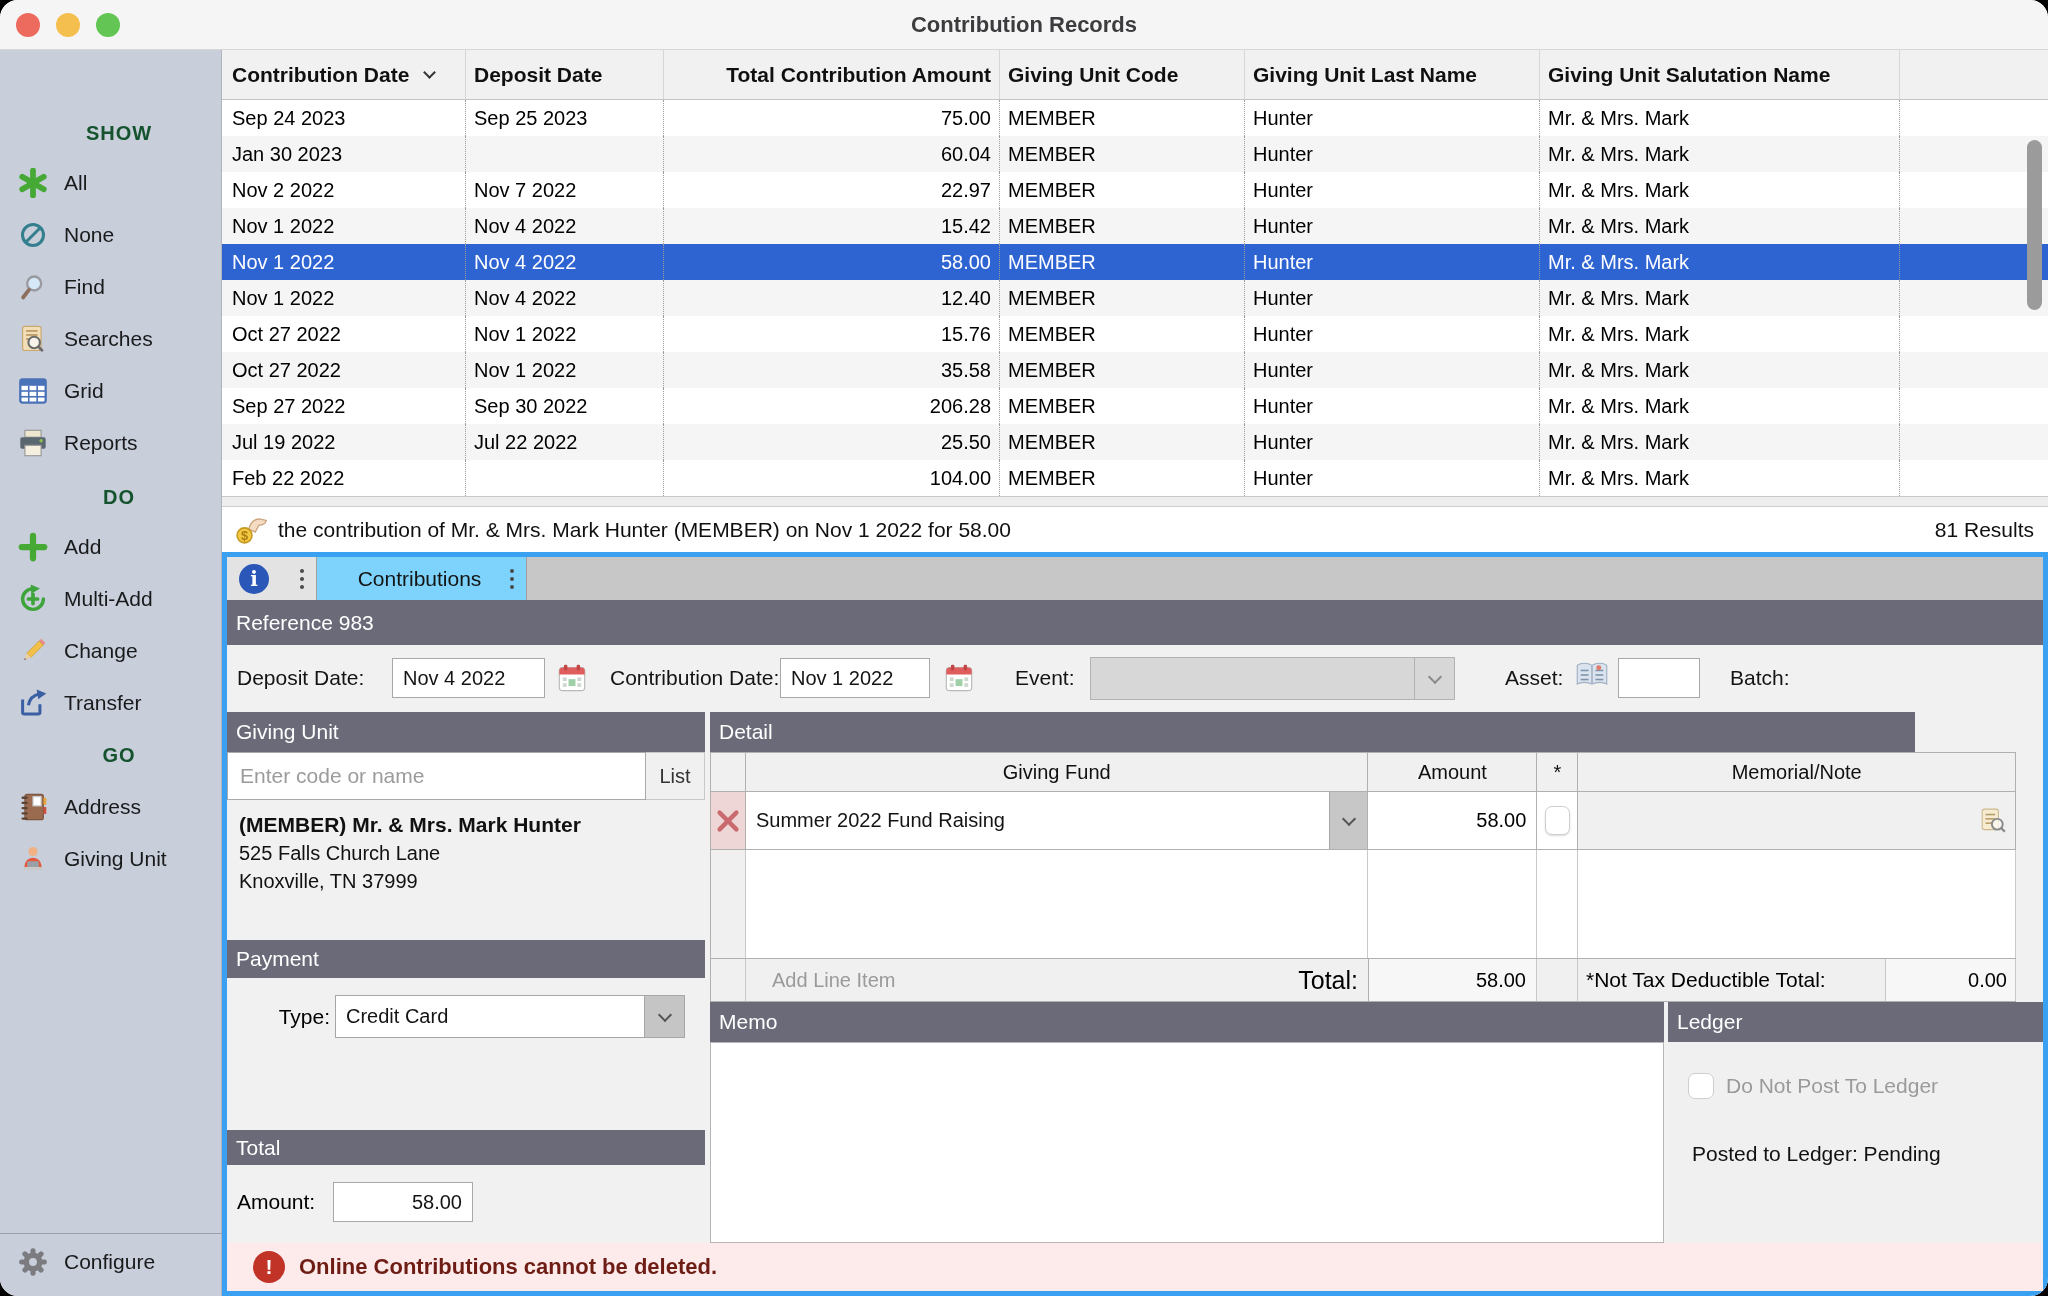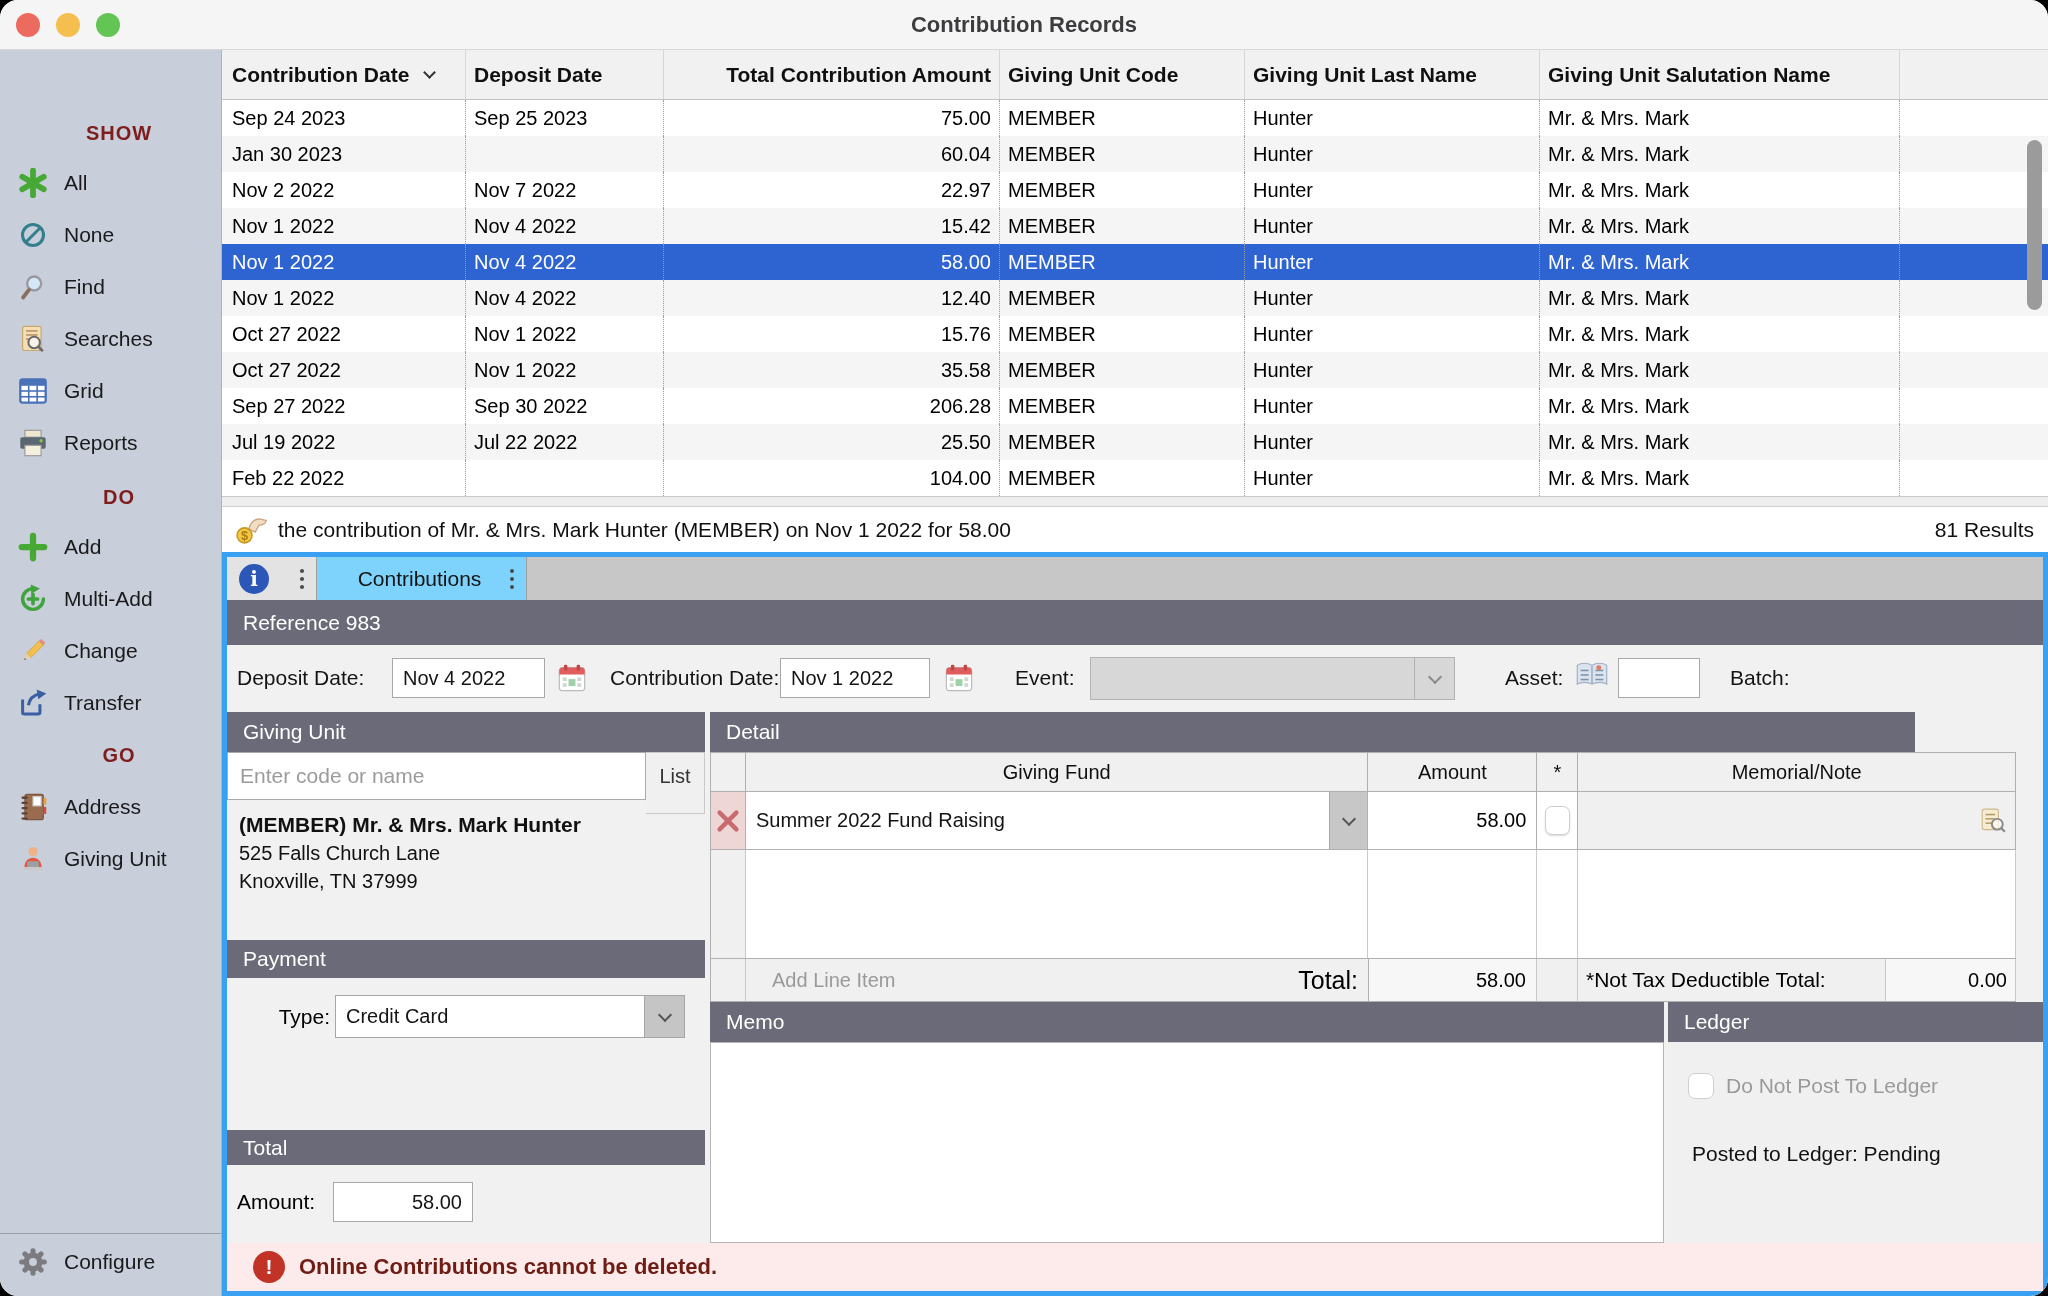--- a/index.html
+++ b/index.html
@@ -12,21 +12,21 @@
   }
   
   #titlebar { left:0; top:0; width:2048px; height:50px; background:#f6f5f6; border-bottom:1px solid #d8d7d8; }
   #titlebar .title { width:100%; text-align:center; line-height:50px; font-weight:bold; font-size:22px; color:#3c3c3e; }
   .light { position:absolute; top:13px; width:24px; height:24px; border-radius:50%; }
   #light-close { left:16px;  background:#ed6a5f; }
   #light-min   { left:56px;  background:#f5bf4f; }
   #light-zoom  { left:96px;  background:#62c554; }
   
   #sidebar { left:0; top:50px; width:222px; height:1246px; background:#c8ceda; border-right:1px solid #aeb3bf; }
-  .sbsec { left:0; width:222px; height:34px; text-align:center; line-height:34px; font-weight:bold; font-size:20px; color:#7f1d1d; letter-spacing:1px;padding-left:16px; }
+  .sbsec { left:0; width:222px; height:34px; text-align:center; line-height:34px; font-weight:bold; font-size:20px; color:#14532d; letter-spacing:1px;padding-left:16px; }
   .sbitem { left:0; width:222px; height:34px; display:flex; align-items:center; cursor:default; }
   .sbicon { width:34px; margin-left:16px; display:flex; justify-content:center; align-items:center; }
   .sblabel { margin-left:14px; font-size:21px; color:#191a1c; }
   #sb-divider { left:0; top:1183px; width:222px; height:1px; background:#9aa0ad; }
   
   #table { left:222px; top:50px; width:1826px; height:456px; background:#fff; }
   #thead { left:0; top:0; width:1826px; height:50px; background:#f2f1f2; border-bottom:1px solid #c3c3c3; display:flex; }
   #thead .hcell { display:flex; align-items:center; font-weight:bold; font-size:21px; color:#101010; border-right:1px solid #d6d6d6; }
   #thead .hcell.c6 { border-right:none; }
   #tbody { left:0; top:50px; width:1826px; height:396px; }
@@ -55,21 +55,21 @@
   #panel-inner { position:relative; width:1816px; height:734px; }
   #tabbar { left:0; top:0; width:1816px; height:43px; background:#c8c7c8; }
   .tab { display:flex; align-items:center; height:43px; }
   #tab-info { left:0; top:0; width:90px; background:#e4e3e4; border-right:1px solid #9f9f9f; padding:0 12px; justify-content:space-between; }
   #tab-contrib { left:90px; top:0; width:210px; background:#7dd3fc; border-right:1px solid #9f9f9f; padding:0 12px; }
   #tab-contrib .tlabel { flex:1; text-align:center; font-size:21px; color:#141414; }
   .info-circle { width:30px; height:30px; border-radius:50%; background:#2b57b8; color:#fff; font-weight:bold; font-size:20px;
                  font-family:"DejaVu Serif", serif; display:flex; align-items:center; justify-content:center; }
   .dots { display:flex; flex-direction:column; gap:4px; }
   .dots i { width:4px; height:4px; border-radius:50%; background:#4a4a4a; display:block; }
-  .slate { background:#6a6a79; color:#fff; font-size:21px; padding-left:16px; display:flex; align-items:center; }
+  .slate { background:#6a6a79; color:#fff; font-size:21px; padding-left:9px; display:flex; align-items:center; }
   #refbar { left:0; top:43px; width:1816px; height:45px; }
   
   #fieldsrow { left:0; top:88px; width:1816px; height:67px; }
   .flabel { position:absolute; top:13px; height:40px; line-height:40px; font-size:21px; color:#141414; }
   .finput { position:absolute; top:13px; height:40px; border:1px solid #a8a8a8; background:#fff; font-size:20px; padding-left:10px;
             font-family:"Liberation Sans", sans-serif; color:#141414; outline:none; }
   .cal { position:absolute; top:18px; }
   #event-combo { position:absolute; left:863px; top:12px; width:365px; height:43px; background:#d8d7d8; border:1px solid #b3b2b3; display:flex; }
   #event-combo .spacer { flex:1; }
   #event-combo .chev { width:40px; border-left:1px solid #b3b2b3; display:flex; align-items:center; justify-content:center; }
@@ -78,21 +78,21 @@
   #gu-header { left:0; top:155px; width:478px; height:40px; }
   #detail-header { left:483px; top:155px; width:1205px; height:40px; }
   #payment-header { left:0; top:383px; width:478px; height:38px; }
   #total-header { left:0; top:573px; width:478px; height:35px; }
   #memo-header { left:483px; top:445px; width:954px; height:40px; }
   #ledger-header { left:1441px; top:445px; width:375px; height:40px; }
   
   #gu-input { left:0; top:195px; width:419px; height:48px; border:1px solid #a9a9a9; background:#fff; font-size:21px; padding-left:12px;
               font-family:"Liberation Sans", sans-serif; outline:none; }
   #gu-input::placeholder { color:#9b9b9b; opacity:1; }
-  #gu-list-btn { left:419px; top:195px; width:59px; height:62px; background:#f1f0f1; border:1px solid #c9c9c9; border-left:none;
+  #gu-list-btn { left:419px; top:195px; width:59px; height:48px; background:#f1f0f1; border:1px solid #c9c9c9; border-left:none;
                  text-align:center; line-height:46px; font-size:20px; color:#333; }
   #gu-address { left:0; top:243px; width:478px; height:107px; padding:10px 12px; }
   #gu-address .name { font-weight:bold; font-size:21px; color:#111; line-height:29px; }
   #gu-address .line { font-size:20px; color:#111; line-height:28px; }
   
   #pay-type-label { left:40px; top:438px; width:63px; height:43px; line-height:43px; font-size:21px; text-align:right; position:absolute; }
   #pay-combo { left:108px; top:438px; width:350px; height:43px; position:absolute; background:#fff; border:1px solid #a6a6a6; display:flex; }
   #pay-combo .val { flex:1; font-size:20px; padding-left:10px; display:flex; align-items:center; color:#141414; }
   #pay-combo .chev { width:40px; background:#c6c5c6; border-left:1px solid #a6a6a6; display:flex; align-items:center; justify-content:center; }
   #total-amount-label { left:10px; top:625px; height:40px; line-height:40px; font-size:21px; position:absolute; }

